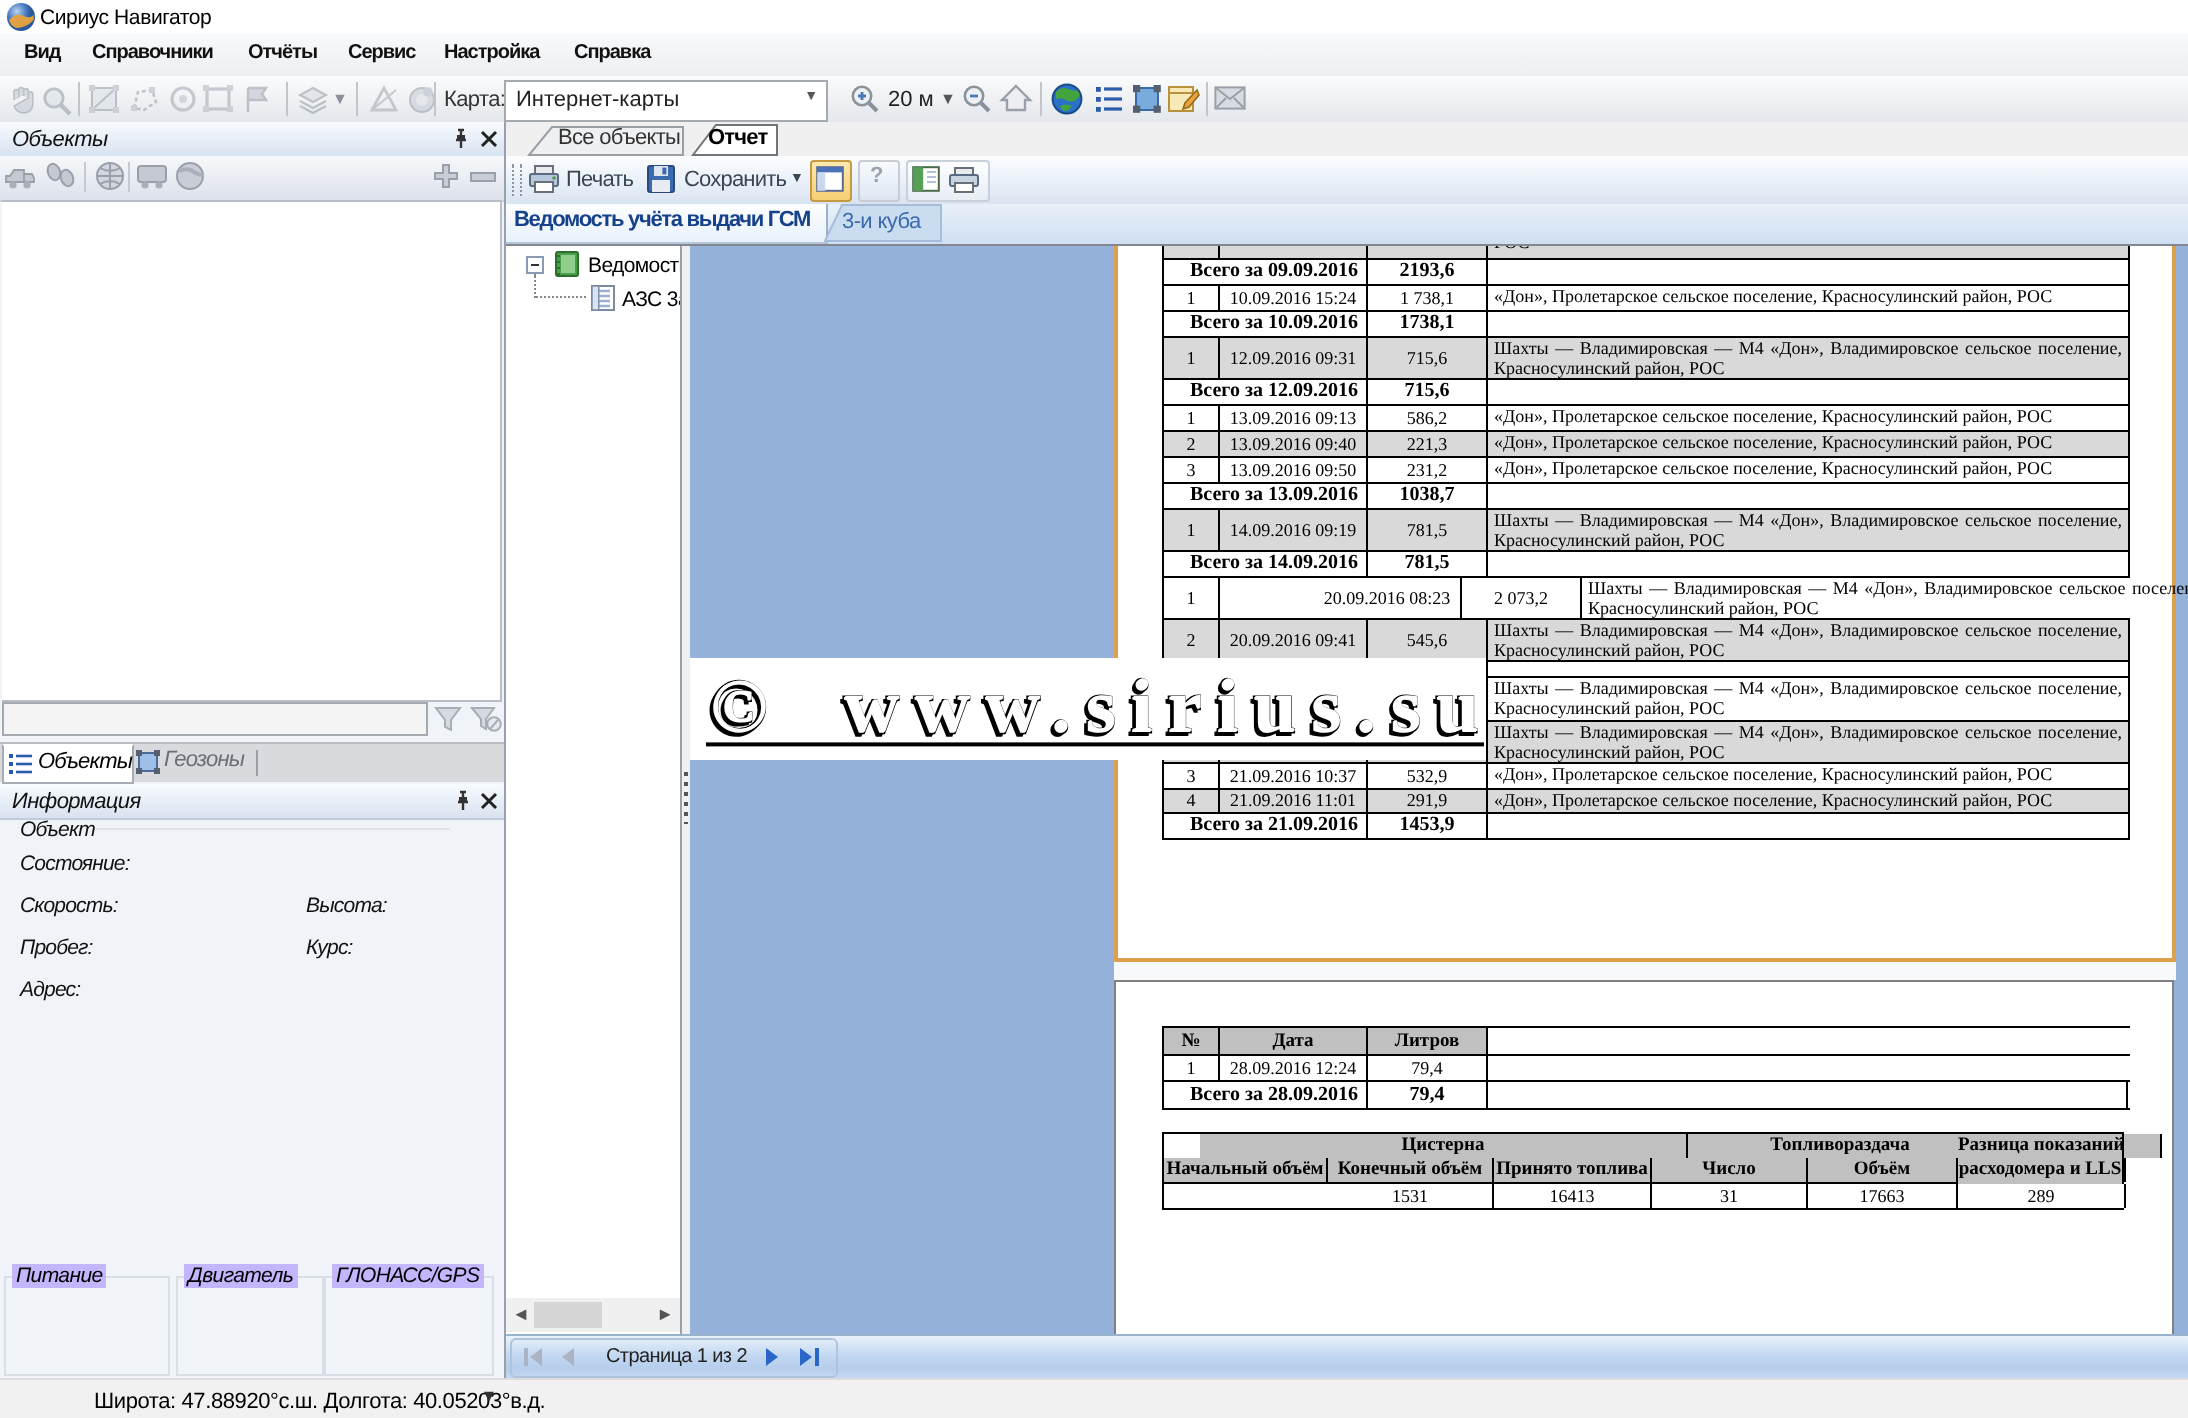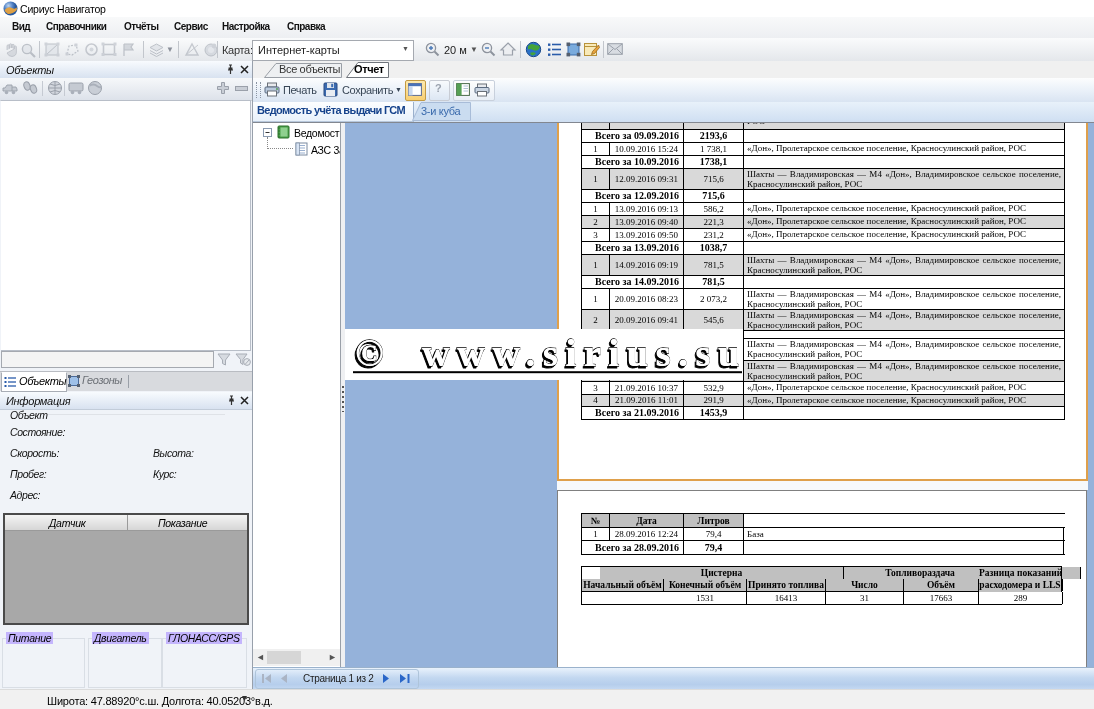--- a/index.html
+++ b/index.html
@@ -277,27 +277,20 @@
       <path d="M1 1 L8 8 M8 1 L1 8" stroke="#222" stroke-width="1.5"></path>
     </svg>
  <span class="ilabel" style="left:10px;top:348px">Объект</span>
     <div class="abs" style="left:48px;top:353px;width:177px;height:1px;background:#dfe2e7"></div>
  <span class="ilabel" style="left:10px;top:365px">Состояние:</span>
  <span class="ilabel" style="left:10px;top:386px">Скорость:</span>
  <span class="ilabel" style="left:153px;top:386px">Высота:</span>
  <span class="ilabel" style="left:10px;top:407px">Пробег:</span>
  <span class="ilabel" style="left:153px;top:407px">Курс:</span>
  <span class="ilabel" style="left:10px;top:428px">Адрес:</span>
- <div class="abs" id="senstable">
-   <div id="senshdr">
-     <span style="position:absolute;left:44px;top:2px;font-size:10.5px;letter-spacing:-0.3px;">Датчик</span>
-     <span style="position:absolute;left:153px;top:2px;font-size:10.5px;letter-spacing:-0.3px;">Показание</span>
-     <div style="position:absolute;left:122px;top:0;width:1px;height:15px;background:#9a9a9a"></div>
-   </div>
- </div>
  <div class="gbox" style="left:2px;top:577px;width:81px;">
       <span class="gcap">Питание</span>
     </div>
  <div class="gbox" style="left:88px;top:577px;width:72px;">
       <span class="gcap">Двигатель</span>
     </div>
  <div class="gbox" style="left:162px;top:577px;width:83px;">
       <span class="gcap">ГЛОНАСС/GPS</span>
     </div>
 </div>
@@ -453,21 +446,21 @@
             <div class="c ctr" style="width:60px;line-height:20px;">781,5</div>
             <div class="c place" style="width:321px;">Шахты — Владимировская — М4 «Дон», Владимировское сельское поселение, Красносулинский район, РОС</div>
           </div>
           <div class="rrow" style="left:236px;top:153px;height:13px;">
             <div class="c tot" style="width:102px;line-height:12px;">Всего за 14.09.2016</div>
             <div class="c totv" style="width:60px;line-height:12px;">781,5</div>
             <div class="c" style="width:321px;"></div>
           </div>
           <div class="rrow" style="left:236px;top:166px;height:21px;">
             <div class="c ctr" style="width:28px;line-height:20px;">1</div>
-            <div class="c ctr" style="width:74px;line-height:20px;">20.09.2016 08:23</div>
+            <div class="c ctr" style="width:74px;line-height:20px;margin-left:47px;">20.09.2016 08:23</div>
             <div class="c ctr" style="width:60px;line-height:20px;">2 073,2</div>
             <div class="c place" style="width:321px;">Шахты — Владимировская — М4 «Дон», Владимировское сельское поселение, Красносулинский район, РОС</div>
           </div>
           <div class="rrow gray" style="left:236px;top:187px;height:21px;">
             <div class="c ctr" style="width:28px;line-height:20px;">2</div>
             <div class="c ctr" style="width:74px;line-height:20px;">20.09.2016 09:41</div>
             <div class="c ctr" style="width:60px;line-height:20px;">545,6</div>
             <div class="c place" style="width:321px;">Шахты — Владимировская — М4 «Дон», Владимировское сельское поселение, Красносулинский район, РОС</div>
           </div>
           <div class="rrow" style="left:236px;top:208px;height:8px;">
@@ -508,21 +501,20 @@
      <div id="tbl2a">
           <div class="rrow" style="left:236px;top:390px;height:15px;border-top:1px solid #000;">
  <div class="c hc" style="width:28px;line-height:14px;">№</div>
  <div class="c hc" style="width:74px;line-height:14px;">Дата</div>
  <div class="c hc" style="width:60px;line-height:14px;">Литров</div>
           </div>
           <div class="rrow" style="left:236px;top:405px;height:13px;">
  <div class="c ctr" style="width:28px;line-height:12px;">1</div>
  <div class="c ctr" style="width:74px;line-height:12px;">28.09.2016 12:24</div>
  <div class="c ctr" style="width:60px;line-height:12px;">79,4</div>
- <div class="c place" style="width:320px;line-height:12px;text-align:left;">База</div>
           </div>
           <div class="rrow" style="left:236px;top:418px;height:14px;">
  <div class="c tot" style="width:102px;line-height:13px;">Всего за 28.09.2016</div>
  <div class="c totv" style="width:60px;line-height:13px;">79,4</div>
  <div class="c" style="width:320px;"></div>
           </div>
         </div>
      <div id="tbl2b">
           <div class="rrow" style="left:236px;top:443px;height:14px;width:481px;border-top:1px solid #000;">
  <div class="c hc" style="width:244px;line-height:12px;margin-left:18px;">Цистерна</div>

